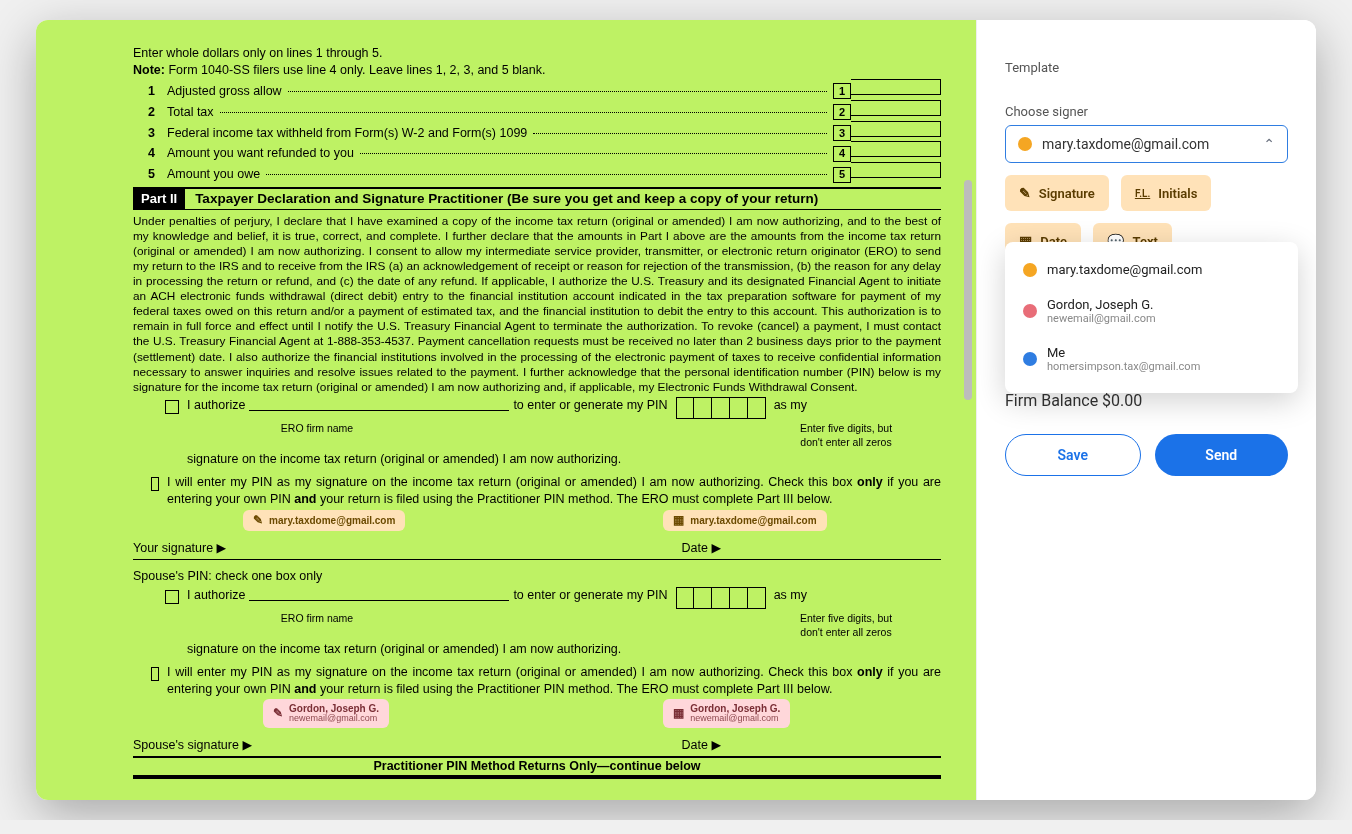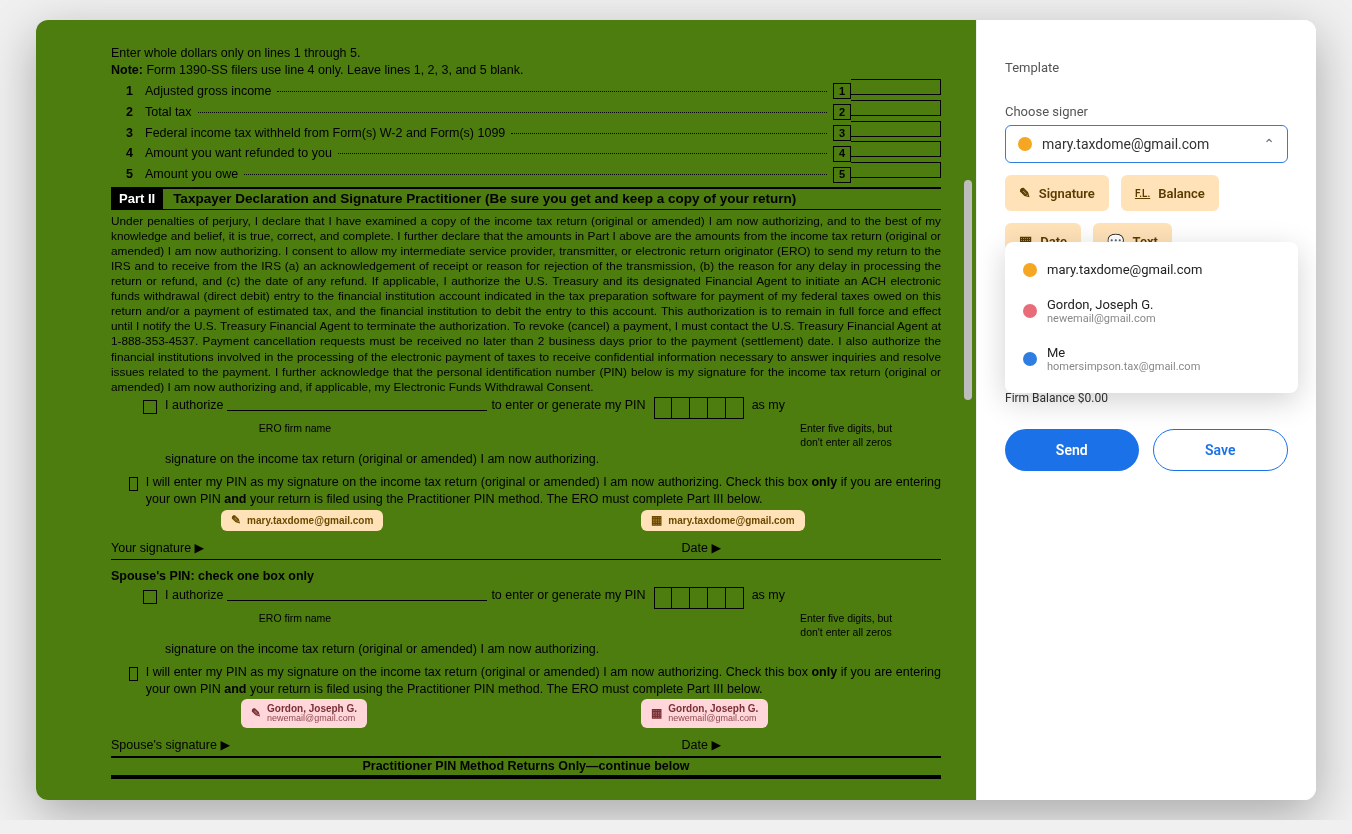--- a/index.html
+++ b/index.html
@@ -17,24 +17,24 @@
     margin: 0 auto;
     background: #fff;
     border-radius: 12px;
     box-shadow: 0 15px 50px rgba(0,0,0,0.3);
     display: flex;
     overflow: hidden;
     position: relative;
   }
   .doc-pane {
     flex: 1;
-    background: #4d7c0f;
+    background: #bef264;
     overflow: hidden;
     position: relative;
-    padding: 25px 35px 25px 75px;
+    padding: 25px 35px 25px 97px;
   }
   .scrollbar-track {
     position: absolute;
     right: 2px;
     top: 0;
     width: 10px;
     height: 100%;
     background: transparent;
   }
   .scrollbar-thumb {
@@ -158,21 +158,21 @@
     font-weight:600;
   }
   .field-btn .ficon { font-size:14px; }
   .toggle-row { display:flex; align-items:center; gap:16px; margin-top:30px;}
   .toggle {
     width: 40px; height: 22px; background:#d0d7e2; border-radius: 11px; position:relative;
   }
   .toggle::after {
     content:""; position:absolute; left:2px; top:2px; width:18px;height:18px; background:#fff; border-radius:50%;
   }
-  .balance { margin-top: 28px; font-size: 12px; color:#333; }
+  .balance { margin-top: 28px; font-size: 16px; color:#333; }
   .btn-row { display:flex; gap:14px; margin-top: 24px;}
   .btn {
     flex:1;
     height: 42px;
     border-radius: 22px;
     display:flex;
     align-items:center;
     justify-content:center;
     font-size:14px;
     font-weight:600;
@@ -183,26 +183,26 @@
   .flexleft { display:flex; align-items:center; }
 </style>
 </head>
 <body>
 
 <div class="window">
 
   <div class="doc-pane form-text">
     <div>Enter whole dollars only on lines 1 through 5.</div>
     <div>
-      <b>Note:</b> <span>Form 1390-SS filers use line 4 only. Leave lines 1, 2, 3, and 5 blank.</span>
+      <b>Note:</b> <span>Form 1040-SS filers use line 4 only. Leave lines 1, 2, 3, and 5 blank.</span>
     </div>
 
     <div class="form-line">
       <span class="lnum">1</span>
-        <span class="lbl">Adjusted gross income</span>
+        <span class="lbl">Adjusted gross allow</span>
         <span class="dots"></span>
       <span class="rbox rboxfirst">1</span>
         <span class="amount-cell"></span>
     </div>
     <div class="form-line">
       <span class="lnum">2</span>
         <span class="lbl">Total tax</span>
         <span class="dots"></span>
       <span class="rbox rboxfirst">2</span>
         <span class="amount-cell"></span>
@@ -289,21 +289,21 @@
       </div>
     </div>
 
     <div class="subrow" style="border-bottom:1px solid #000; padding-bottom:2px;">
       <span>Your signature ▶</span>
       <span style="flex:1"></span>
       <span>Date ▶</span>
       <span style="width:220px; border-bottom:1px solid transparent;"></span>
     </div>
 
-    <div style="margin-top:8px; font-weight:bold;">Spouse's PIN: check one box only</div>
+    <div style="margin-top:8px; font-weight:normal;">Spouse's PIN: check one box only</div>
 
     <div class="subrow">
       <span class="ind"></span>
       <span class="chk"></span>
       <span>I authorize</span>
       <span class="field-line" style="max-width:260px;"></span>
       <span>to enter or generate my PIN</span>
       <span style="width:8px;"></span>
       <span class="pin-boxes">
           <span class="cell"></span>
@@ -412,21 +412,21 @@
     </div>
 
     <div style="margin-top:8px;">
       <div class="field-row">
         <div class="field-btn">
           <span class="ficon">✎</span>
           <span>Signature</span>
         </div>
         <div class="field-btn">
           <span class="ficon" style="font-size:10px; text-decoration:underline;">F.L.</span>
-          <span>Balance</span>
+          <span>Initials</span>
         </div>
       </div>
       <div class="field-row">
         <div class="field-btn">
           <span class="ficon">▦</span>
           <span>Date</span>
         </div>
         <div class="field-btn">
           <span class="ficon">💬</span>
           <span>Text</span>
@@ -441,18 +441,18 @@
     <div class="toggle-row">
       <div class="toggle"></div>
       <span>Require KBA</span>
     </div>
 
     <div class="balance">
       <span>Firm Balance </span><span>$0.00</span>
     </div>
 
     <div class="btn-row">
+      <div class="btn secondary">Save</div>
       <div class="btn primary">Send</div>
-      <div class="btn secondary">Save</div>
     </div>
 
   </div>
 </div>
 
 </body></html>

